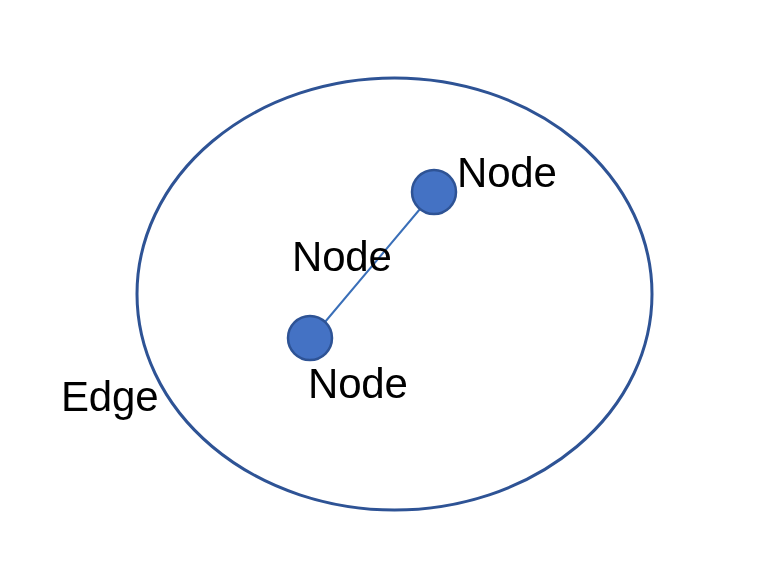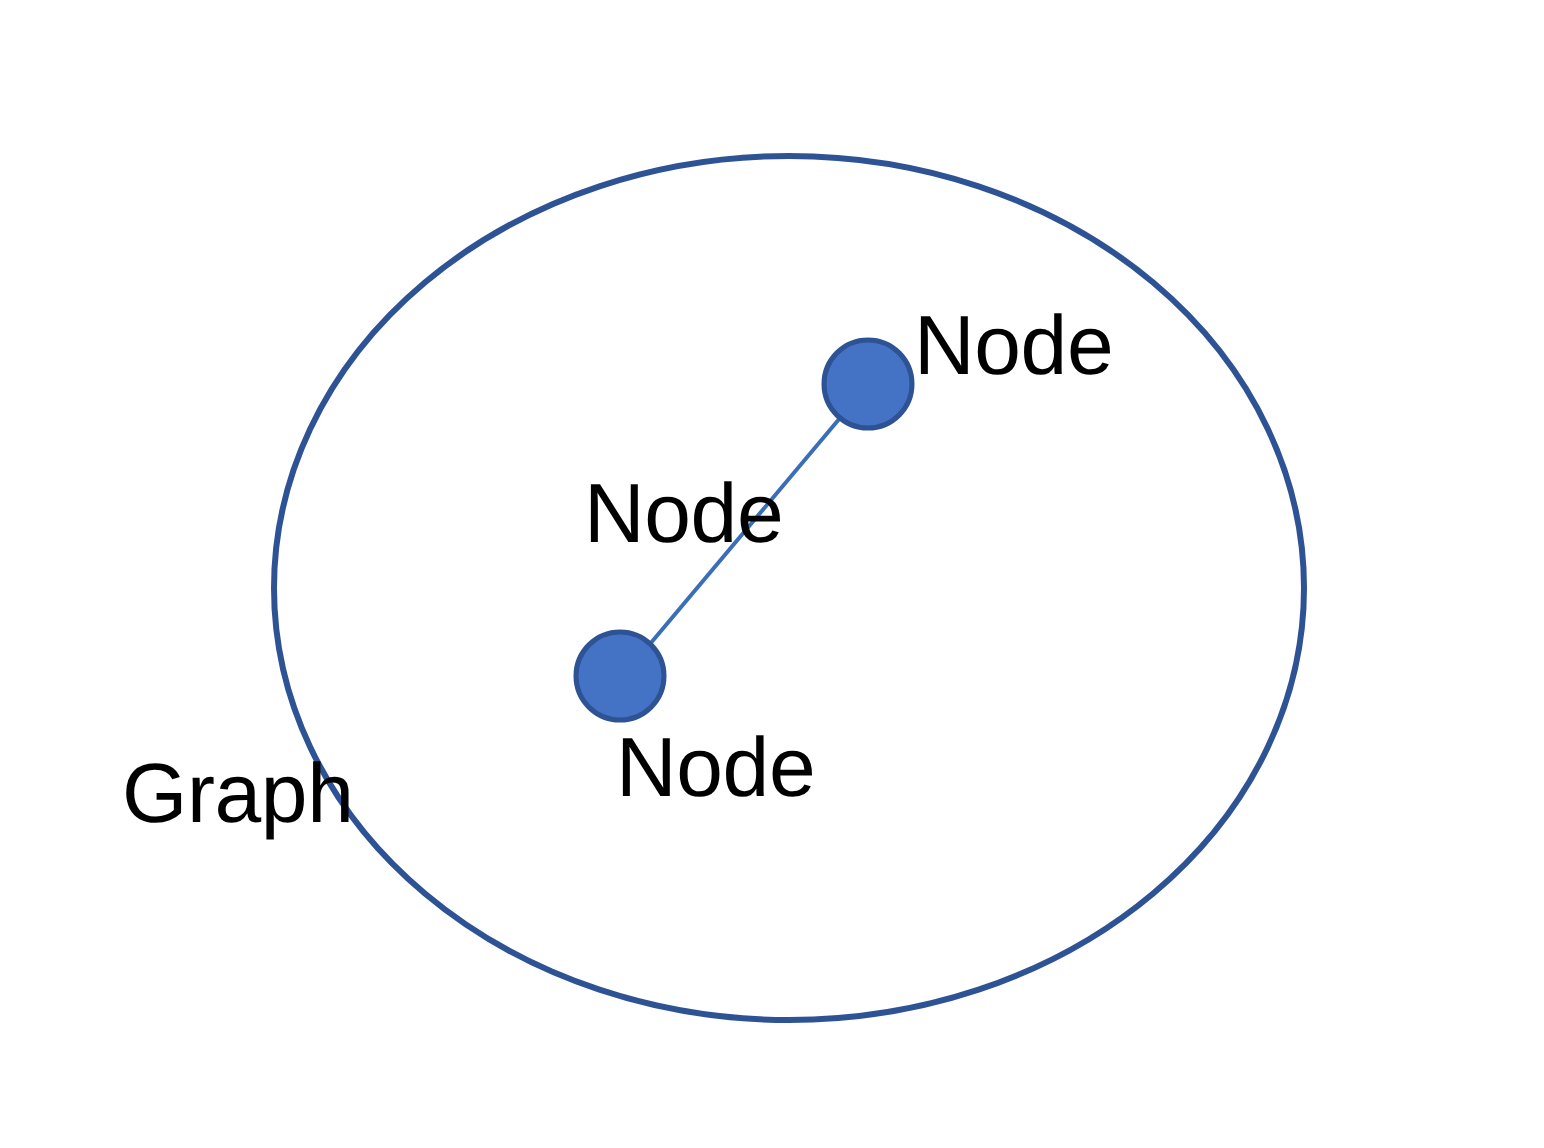--- a/index.html
+++ b/index.html
@@ -55,15 +55,15 @@
 
     <circle id="graph-node-bottom" cx="310" cy="338" r="22" fill="#4472C4" stroke="#2E5395" stroke-width="2.5"></circle>
   </svg>
 
   <div class="diagram-label" id="label-node-top" style="color: rgb(0, 0, 0);">Node</div>
 
   <div class="diagram-label" id="label-edge" style="color: rgb(0, 0, 0);">Node</div>
 
   <div class="diagram-label" id="label-node-bottom" style="color: rgb(0, 0, 0);">Node</div>
 
-  <div class="diagram-label" id="label-graph" style="color: rgb(0, 0, 0);">Graph</div>
+  <div class="diagram-label" id="label-graph" style="color: rgb(0, 0, 0);">Edge</div>
 
 </div>
 
 </body></html>

